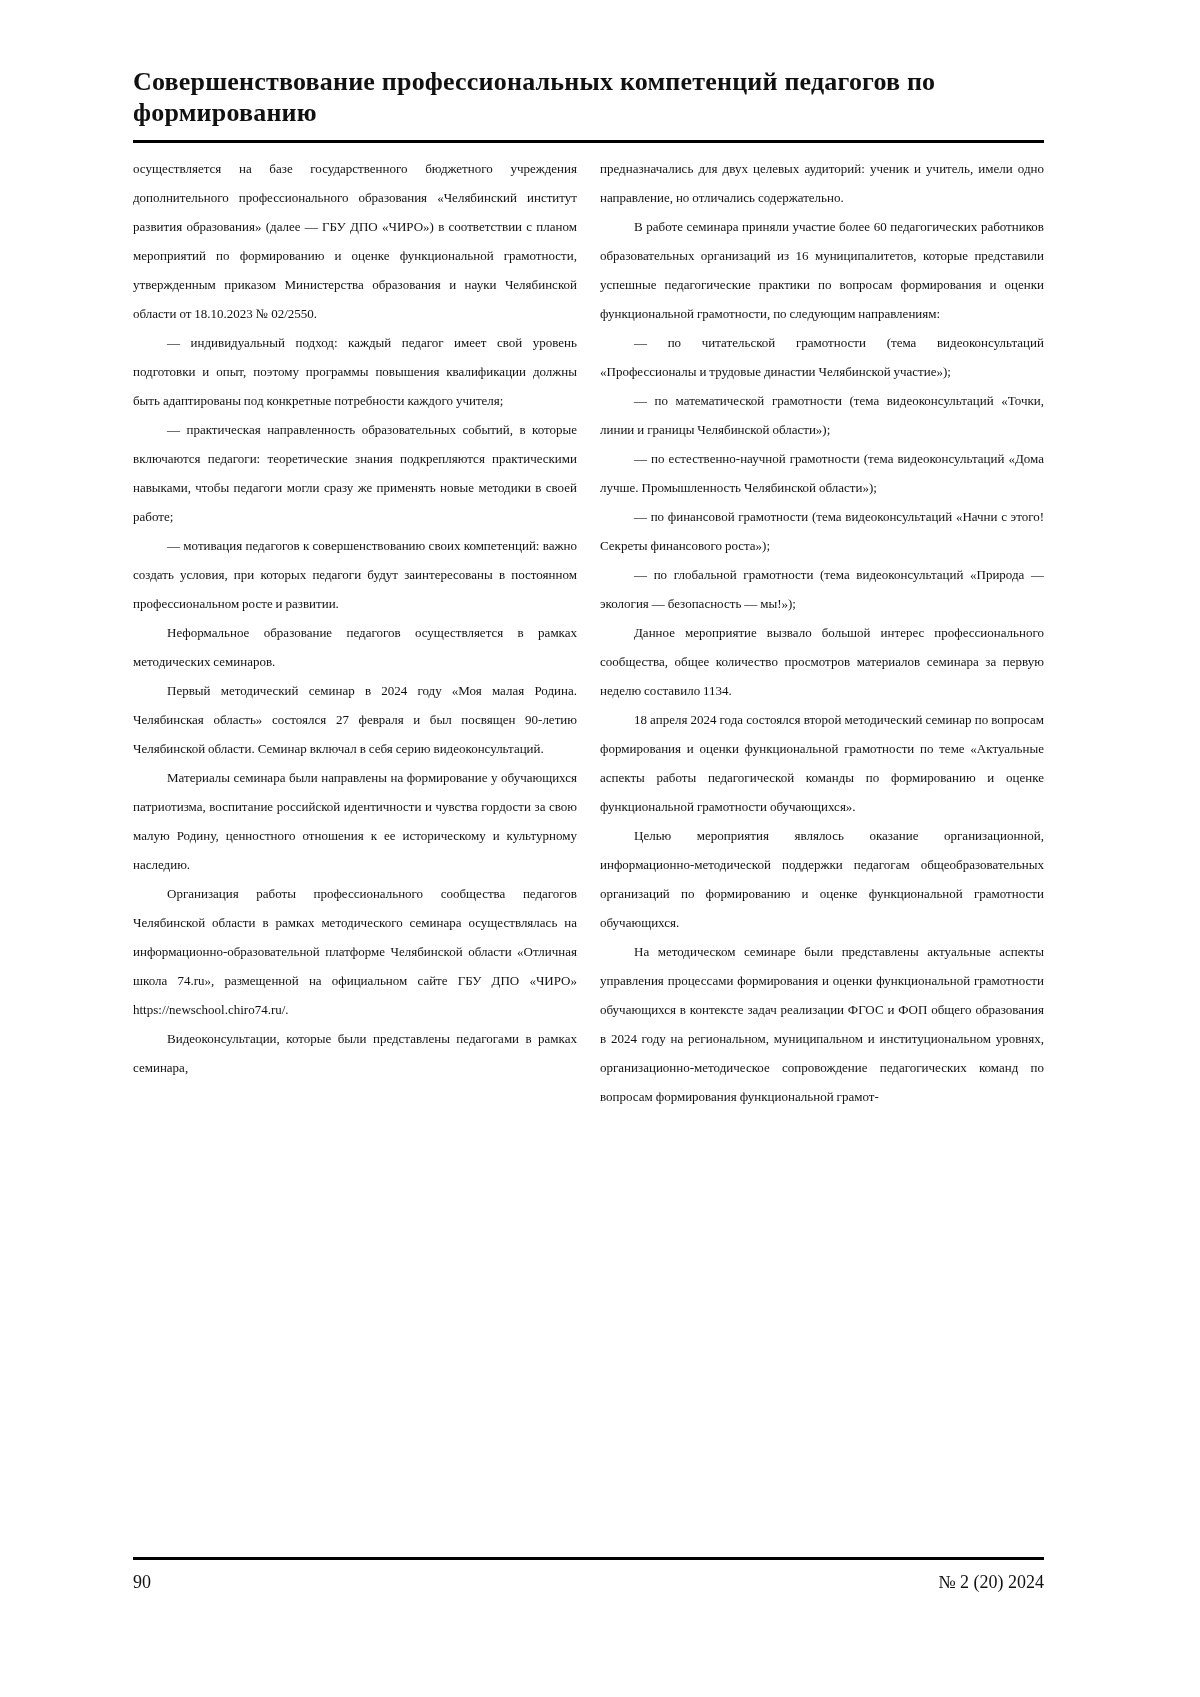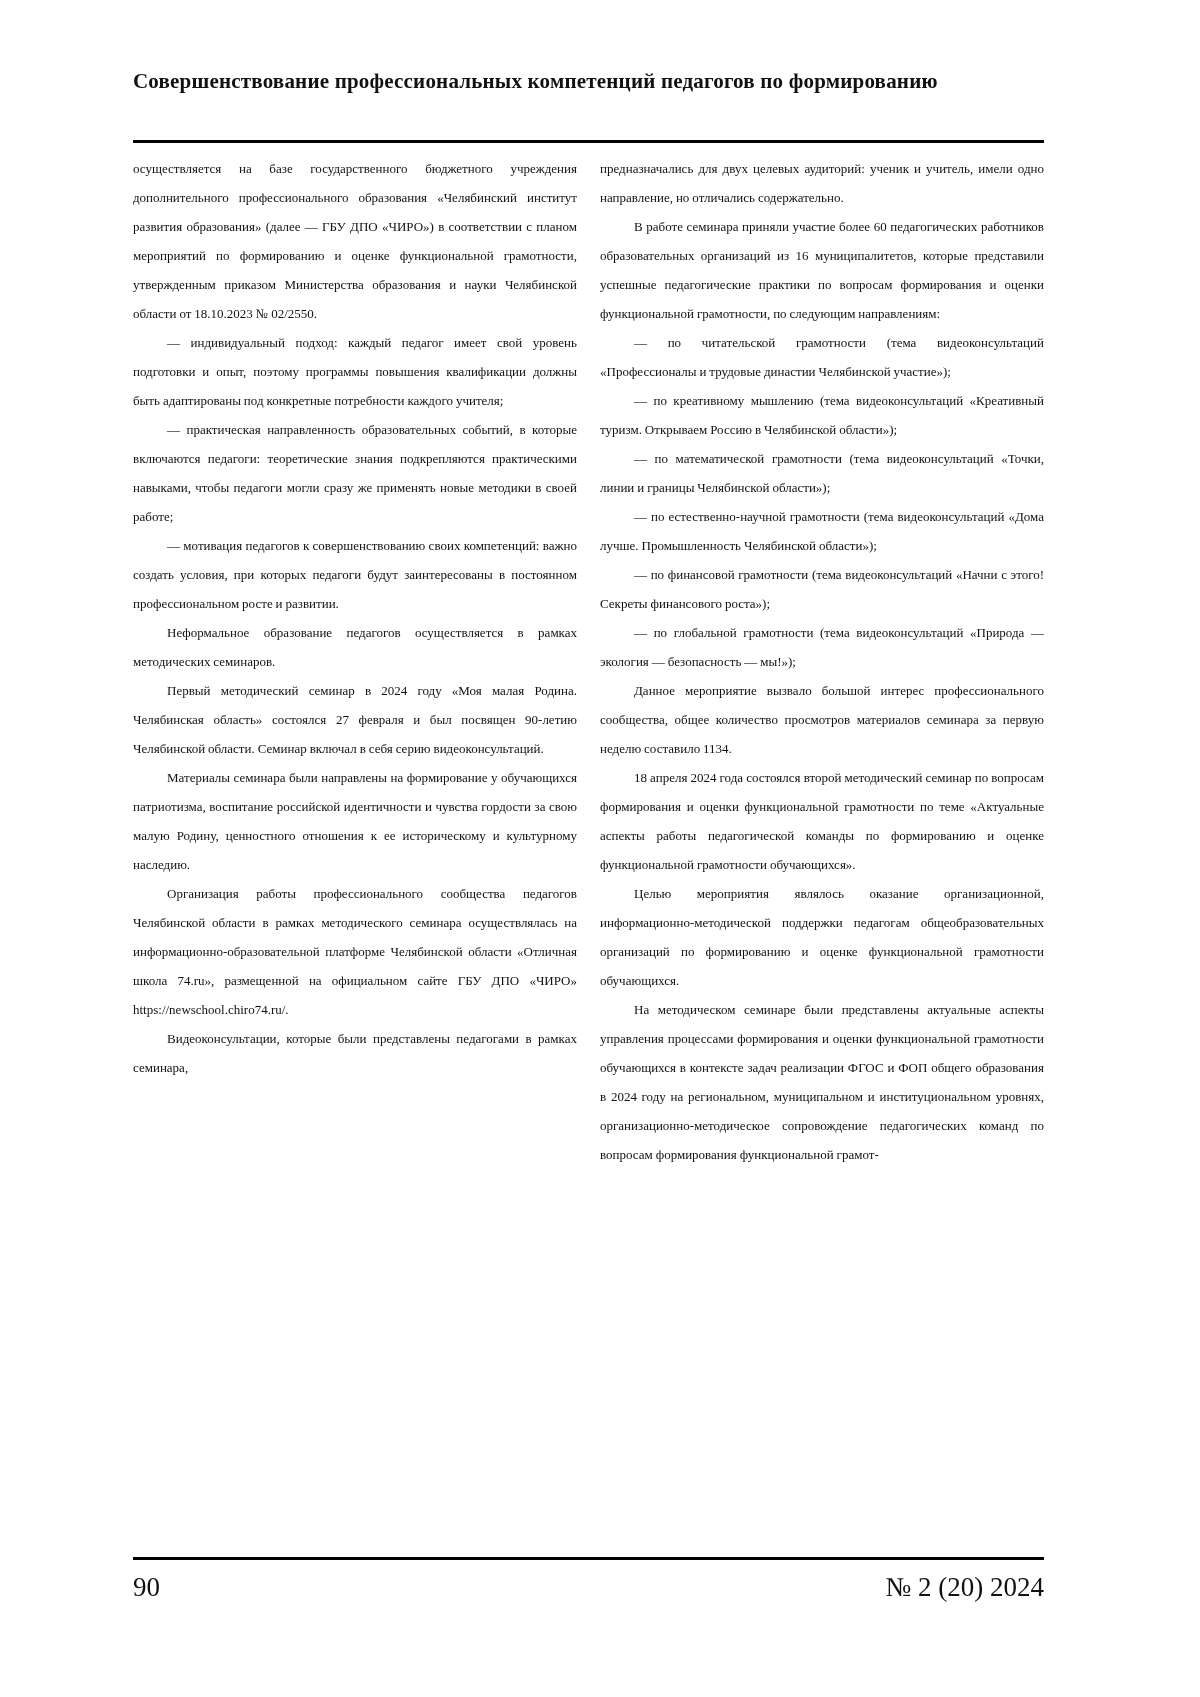--- a/index.html
+++ b/index.html
@@ -16,21 +16,21 @@
     color: #111111;
     font-family: "Liberation Serif", "DejaVu Serif", serif;
     overflow: hidden;
   }
   .running-head {
     position: absolute;
     left: 133px;
     top: 66px;
     width: 911px;
     font-weight: bold;
-    font-size: 21px;
+    font-size: 26px;
     line-height: 31px;
     letter-spacing: 0.2px;
   }
   .rule {
     position: absolute;
     left: 133px;
     width: 911px;
     height: 3px;
     background: #000000;
   }
@@ -61,21 +61,21 @@
   }
   .para.indent { text-indent: 34px; }
   .footer {
     position: absolute;
     left: 133px;
     top: 1572px;
     width: 911px;
     display: flex;
     justify-content: space-between;
     align-items: baseline;
-    font-size: 27px;
+    font-size: 18px;
   }
 </style>
 </head>
 <body>
 
 <div class="page">
 
   <header class="running-head">
     <div class="head-line">Совершенствование профессиональных компетенций педагогов по формированию</div>
   </header>
@@ -91,21 +91,20 @@
         <p class="para indent">Неформальное образование педагогов осуществляется в рамках методических семинаров.</p>
         <p class="para indent">Первый методический семинар в 2024 году «Моя малая Родина. Челябинская область» состоялся 27 февраля и был посвящен 90-летию Челябинской области. Семинар включал в себя серию видеоконсультаций.</p>
         <p class="para indent">Материалы семинара были направлены на формирование у обучающихся патриотизма, воспитание российской идентичности и чувства гордости за свою малую Родину, ценностного отношения к ее историческому и культурному наследию.</p>
         <p class="para indent">Организация работы профессионального сообщества педагогов Челябинской области в рамках методического семинара осуществлялась на информационно-образовательной платформе Челябинской области «Отличная школа 74.ru», размещенной на официальном сайте ГБУ ДПО «ЧИРО» https://newschool.chiro74.ru/.</p>
         <p class="para indent">Видеоконсультации, которые были представлены педагогами в рамках семинара,</p>
       </section>
     <section class="col">
         <p class="para">предназначались для двух целевых аудиторий: ученик и учитель, имели одно направление, но отличались содержательно.</p>
         <p class="para indent">В работе семинара приняли участие более 60 педагогических работников образовательных организаций из 16 муниципалитетов, которые представили успешные педагогические практики по вопросам формирования и оценки функциональной грамотности, по следующим направлениям:</p>
         <p class="para indent">— по читательской грамотности (тема видеоконсультаций «Профессионалы и трудовые династии Челябинской участие»);</p>
-        <p class="para indent">— по креативному мышлению (тема видеоконсультаций «Креативный туризм. Открываем Россию в Челябинской области»);</p>
         <p class="para indent">— по математической грамотности (тема видеоконсультаций «Точки, линии и границы Челябинской области»);</p>
         <p class="para indent">— по естественно-научной грамотности (тема видеоконсультаций «Дома лучше. Промышленность Челябинской области»);</p>
         <p class="para indent">— по финансовой грамотности (тема видеоконсультаций «Начни с этого! Секреты финансового роста»);</p>
         <p class="para indent">— по глобальной грамотности (тема видеоконсультаций «Природа — экология — безопасность — мы!»);</p>
         <p class="para indent">Данное мероприятие вызвало большой интерес профессионального сообщества, общее количество просмотров материалов семинара за первую неделю составило 1134.</p>
         <p class="para indent">18 апреля 2024 года состоялся второй методический семинар по вопросам формирования и оценки функциональной грамотности по теме «Актуальные аспекты работы педагогической команды по формированию и оценке функциональной грамотности обучающихся».</p>
         <p class="para indent">Целью мероприятия являлось оказание организационной, информационно-методической поддержки педагогам общеобразовательных организаций по формированию и оценке функциональной грамотности обучающихся.</p>
         <p class="para indent">На методическом семинаре были представлены актуальные аспекты управления процессами формирования и оценки функциональной грамотности обучающихся в контексте задач реализации ФГОС и ФОП общего образования в 2024 году на региональном, муниципальном и институциональном уровнях, организационно-методическое сопровождение педагогических команд по вопросам формирования функциональной грамот-</p>
       </section>
   </main>

